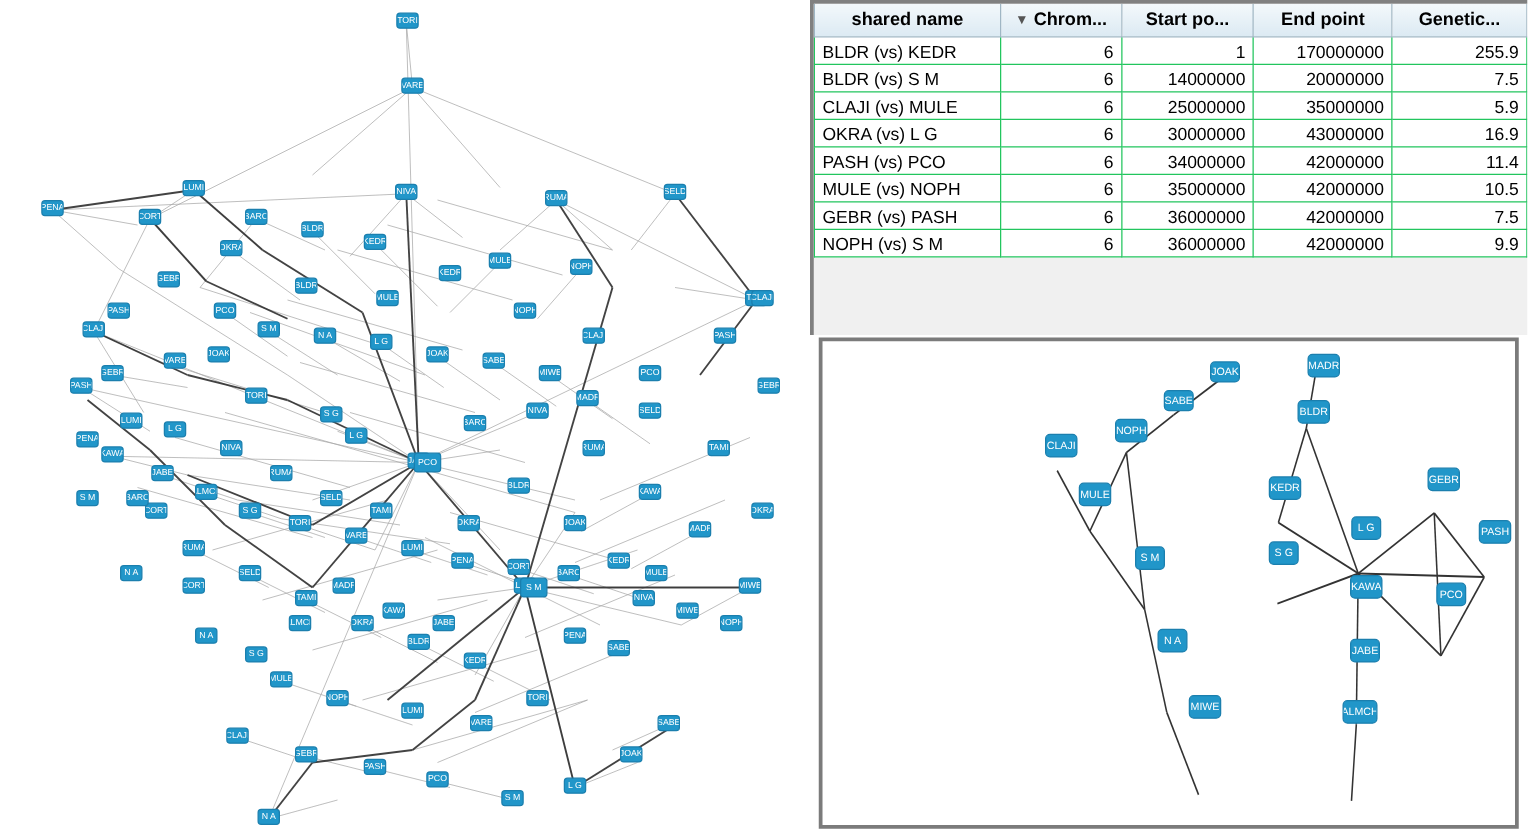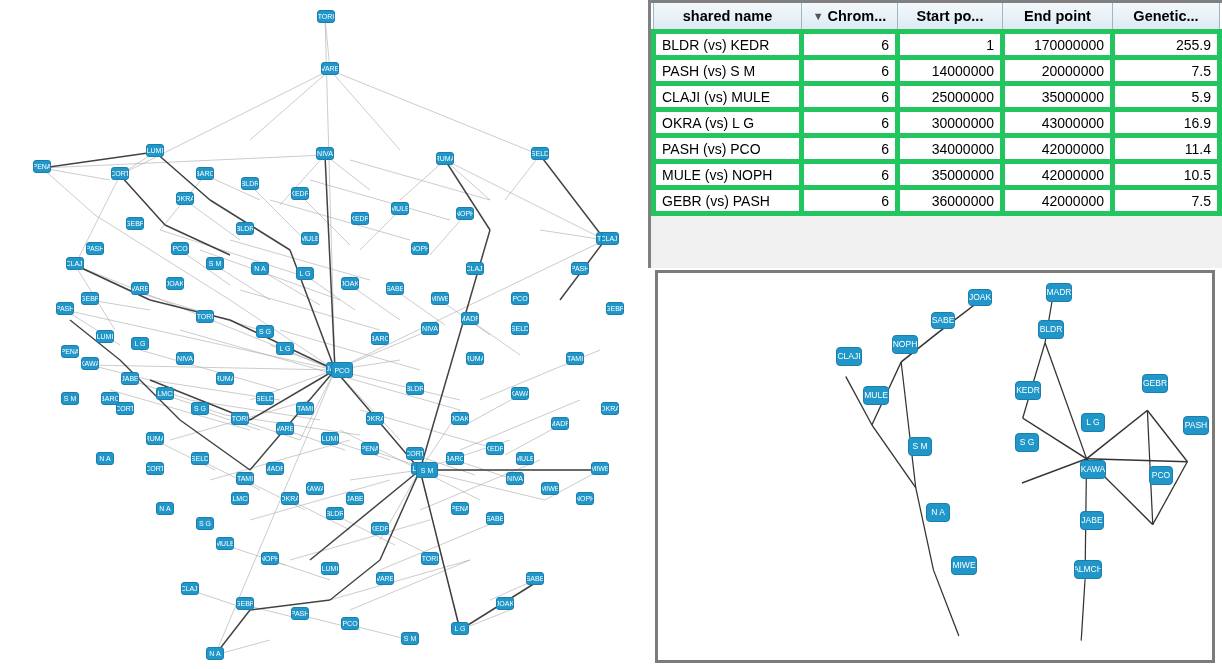--- a/index.html
+++ b/index.html
@@ -53,21 +53,21 @@
     font-weight: bold;
     color: #000;
     height: 24px;
     padding: 1px 6px;
     text-align: left;
     font-size: 14.5px;
     white-space: nowrap;
     overflow: hidden;
   }
   table.cy-table td {
-    border: 5px solid #22c55e;
+    border: 1px solid #22c55e;
     height: 21px;
     padding: 0 6px;
     white-space: nowrap;
     overflow: hidden;
     color: #000;
     font-size: 14px;
   }
   td.num { text-align: right; }
   td.txt { text-align: left; }
   .filter-glyph {
@@ -434,21 +434,21 @@
     </thead>
     <tbody>
       <tr>
         <td class="txt">BLDR (vs) KEDR</td>
         <td class="num">6</td>
         <td class="num">1</td>
         <td class="num">170000000</td>
         <td class="num">255.9</td>
       </tr>
       <tr>
-        <td class="txt">PASH (vs) S M</td>
+        <td class="txt">BLDR (vs) S M</td>
         <td class="num">6</td>
         <td class="num">14000000</td>
         <td class="num">20000000</td>
         <td class="num">7.5</td>
       </tr>
       <tr>
         <td class="txt">CLAJI (vs) MULE</td>
         <td class="num">6</td>
         <td class="num">25000000</td>
         <td class="num">35000000</td>
@@ -474,20 +474,27 @@
         <td class="num">35000000</td>
         <td class="num">42000000</td>
         <td class="num">10.5</td>
       </tr>
       <tr>
         <td class="txt">GEBR (vs) PASH</td>
         <td class="num">6</td>
         <td class="num">36000000</td>
         <td class="num">42000000</td>
         <td class="num">7.5</td>
+      </tr>
+      <tr>
+        <td class="txt">NOPH (vs) S M</td>
+        <td class="num">6</td>
+        <td class="num">36000000</td>
+        <td class="num">42000000</td>
+        <td class="num">9.9</td>
       </tr>
     </tbody>
   </table>
 </div>
 
 <div id="sub-network">
   <svg class="edges" viewBox="0 0 720 400" preserveAspectRatio="none">
     <g stroke="#333333" stroke-width="1.6" fill="none">
       <path d="M413 32 L365 61"></path>
       <path d="M365 61 L316 92"></path>

